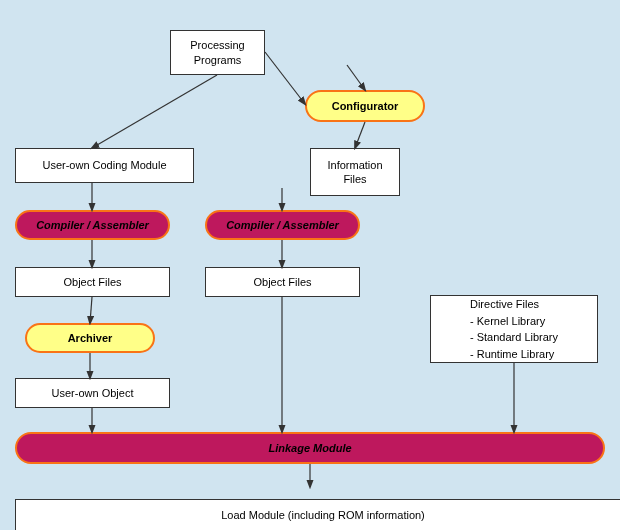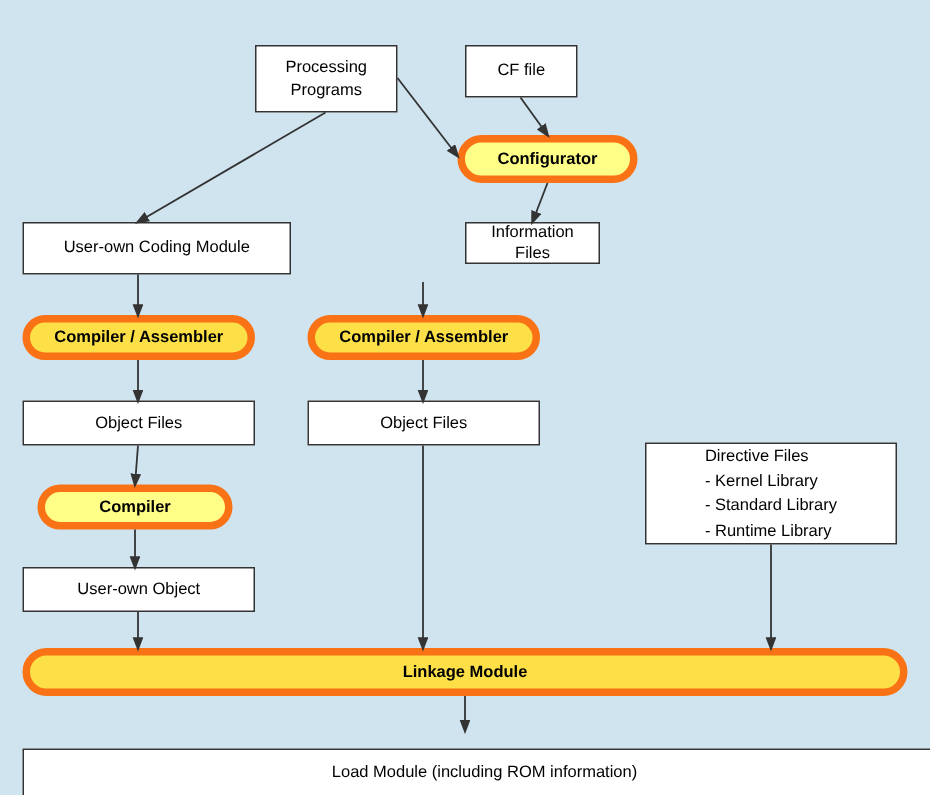--- a/index.html
+++ b/index.html
@@ -27,31 +27,31 @@
       display: flex;
       align-items: center;
       justify-content: center;
       text-align: center;
       padding: 4px 6px;
       line-height: 1.3;
     }
 
     .box-rounded {
       position: absolute;
-      border: 5px solid #f97316;
+      border: 2px solid #f97316;
       border-radius: 20px;
       display: flex;
       align-items: center;
       justify-content: center;
       text-align: center;
       padding: 4px 10px;
       font-weight: bold;
     }
 
-    .cyan-bg { background: #fde047; }
+    .cyan-bg { background: #be185d; font-style: italic; }
     .yellow-bg { background: #ffff88; }
 
     
     .arrows-svg {
       position: absolute;
       top: 0; left: 0;
       width: 620px;
       height: 530px;
       pointer-events: none;
     }
@@ -59,29 +59,26 @@
 </head>
 <body>
 
 <div class="diagram">
 
   <div class="box" style="left:170px; top:30px; width:95px; height:45px;">
     <span>Processing
 Programs</span>
   </div>
 
-  <div class="box" style="left:310px; top:30px; width:75px; height:35px;">
-    <span>CF file</span>
-  </div>
 
   <div class="box-rounded yellow-bg" style="left:305px; top:90px; width:120px; height:32px;">
     <span>Configurator</span>
   </div>
 
-  <div class="box" style="left:310px; top:148px; width:90px; height:28px;">
+  <div class="box" style="left:310px; top:148px; width:90px; height:48px;">
     <span>Information
 Files</span>
   </div>
 
   <div class="box" style="left:15px; top:148px; width:179px; height:35px;">
     <span>User-own Coding Module</span>
   </div>
 
   <div class="box-rounded cyan-bg" style="left:15px; top:210px; width:155px; height:30px;">
     <span>Compiler / Assembler</span>
@@ -93,21 +90,21 @@
 
   <div class="box" style="left:15px; top:267px; width:155px; height:30px;">
     <span>Object Files</span>
   </div>
 
   <div class="box" style="left:205px; top:267px; width:155px; height:30px;">
     <span>Object Files</span>
   </div>
 
   <div class="box-rounded yellow-bg" style="left:25px; top:323px; width:130px; height:30px;">
-    <span>Compiler</span>
+    <span>Archiver</span>
   </div>
 
   <div class="box" style="left:15px; top:378px; width:155px; height:30px;">
     <span>User-own Object</span>
   </div>
 
   <div class="box" style="left:430px; top:295px; width:168px; height:68px; text-align:left; padding:22px 8px; line-height:1.5;">
     <span>Directive Files<br>- Kernel Library<br>- Standard Library<br>- Runtime Library</span>
   </div>
 

